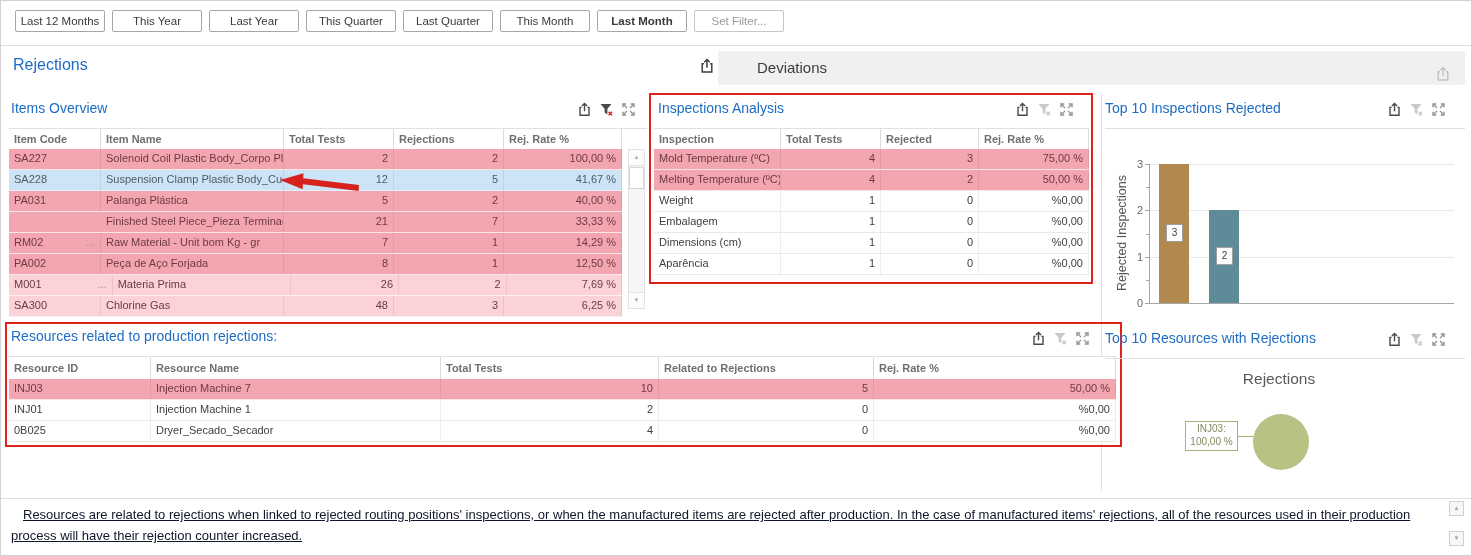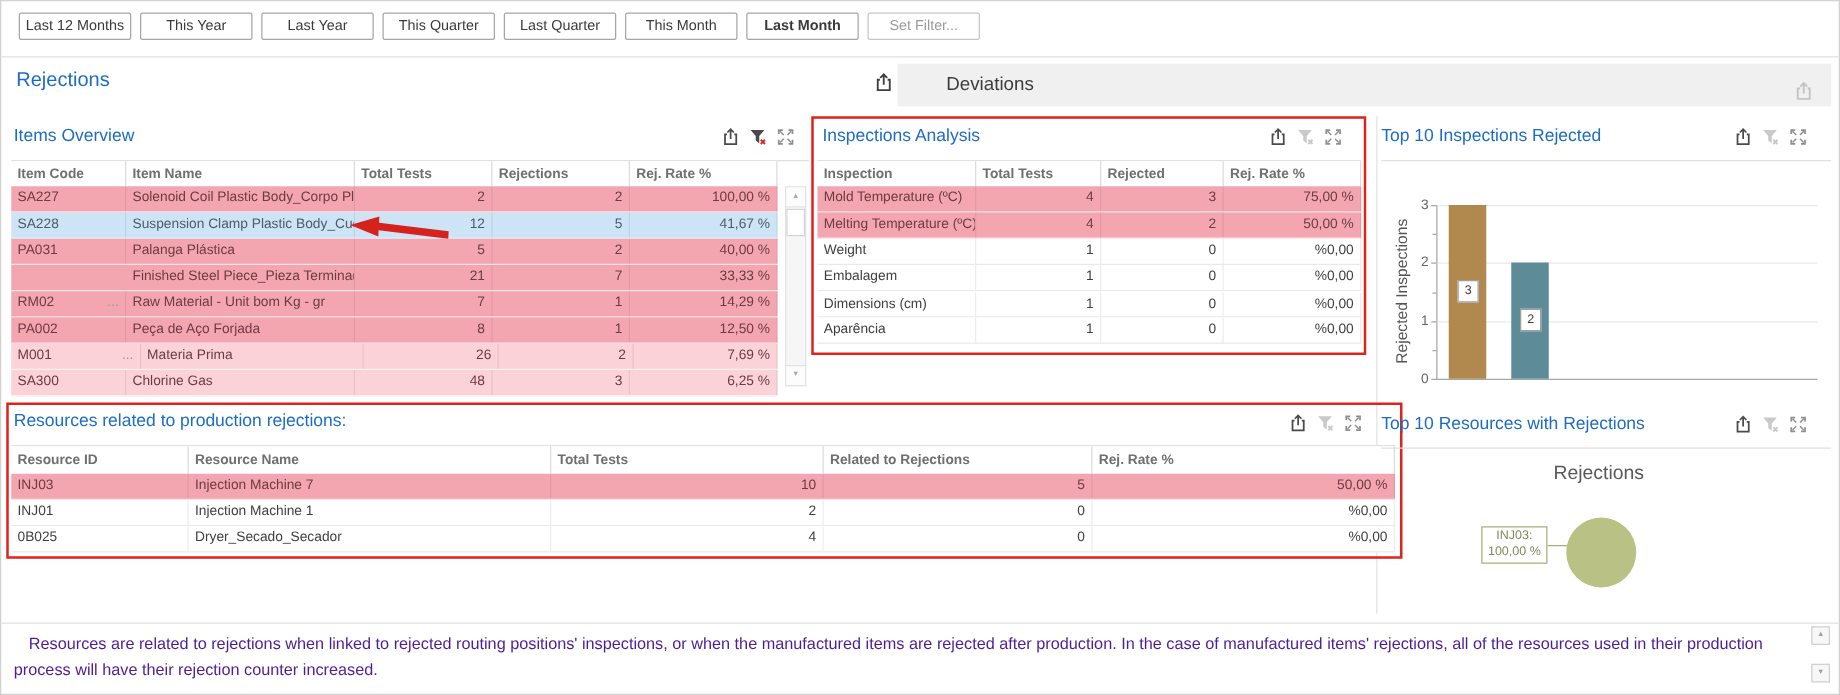--- a/index.html
+++ b/index.html
@@ -64,21 +64,21 @@
 
   
   #pie-wrap{position:absolute;left:1104px;top:325px;width:360px;height:165px;}
   .pie-title{position:absolute;left:44px;top:44px;width:260px;text-align:center;font-size:15.5px;color:#585858;}
   #pie-circle{position:absolute;left:148px;top:88px;width:56px;height:56px;border-radius:50%;}
   .callout{position:absolute;left:80px;top:95px;width:53px;height:30px;background:#fff;border:1px solid #a9ae7d;
            box-sizing:border-box;font-size:10px;line-height:13px;text-align:center;color:#84895c;}
   .callout-line{position:absolute;left:133px;top:110px;width:16px;height:1px;background:#a9ae7d;}
 
   
-  .note{position:absolute;left:10px;top:503px;width:1428px;font-size:13px;line-height:21px;color:#4c1d95;text-indent:12px;}
+  .note{position:absolute;left:10px;top:503px;width:1428px;font-size:13px;line-height:21px;color:#0f172a;text-indent:12px;text-decoration:underline;}
 </style>
 </head>
 <body>
 
 <div class="stage">
 
   <div id="filterbar">
       <div class="fbtn" style="left: 14px;">Last 12 Months</div>
       <div class="fbtn" style="left: 111px;">This Year</div>
       <div class="fbtn" style="left: 208px;">Last Year</div>
@@ -245,21 +245,21 @@
         <div class="tcell al-r" style="width: 100px;">1</div>
         <div class="tcell al-r" style="width: 98px;">0</div>
         <div class="tcell al-r" style="width: 110px;">%0,00</div>
       </div>
       <div class="trow tone-white" style="height: 20px; line-height: 19px;">
         <div class="tcell" style="width: 127px;">Embalagem</div>
         <div class="tcell al-r" style="width: 100px;">1</div>
         <div class="tcell al-r" style="width: 98px;">0</div>
         <div class="tcell al-r" style="width: 110px;">%0,00</div>
       </div>
-      <div class="trow tone-white" style="height: 20px; line-height: 19px; align-items: center;">
+      <div class="trow tone-white" style="height: 20px; line-height: 19px;">
         <div class="tcell" style="width: 127px;">Dimensions (cm)</div>
         <div class="tcell al-r" style="width: 100px;">1</div>
         <div class="tcell al-r" style="width: 98px;">0</div>
         <div class="tcell al-r" style="width: 110px;">%0,00</div>
       </div>
       <div class="trow tone-white" style="height: 20px; line-height: 19px;">
         <div class="tcell" style="width: 127px;">Aparência</div>
         <div class="tcell al-r" style="width: 100px;">1</div>
         <div class="tcell al-r" style="width: 98px;">0</div>
         <div class="tcell al-r" style="width: 110px;">%0,00</div>

